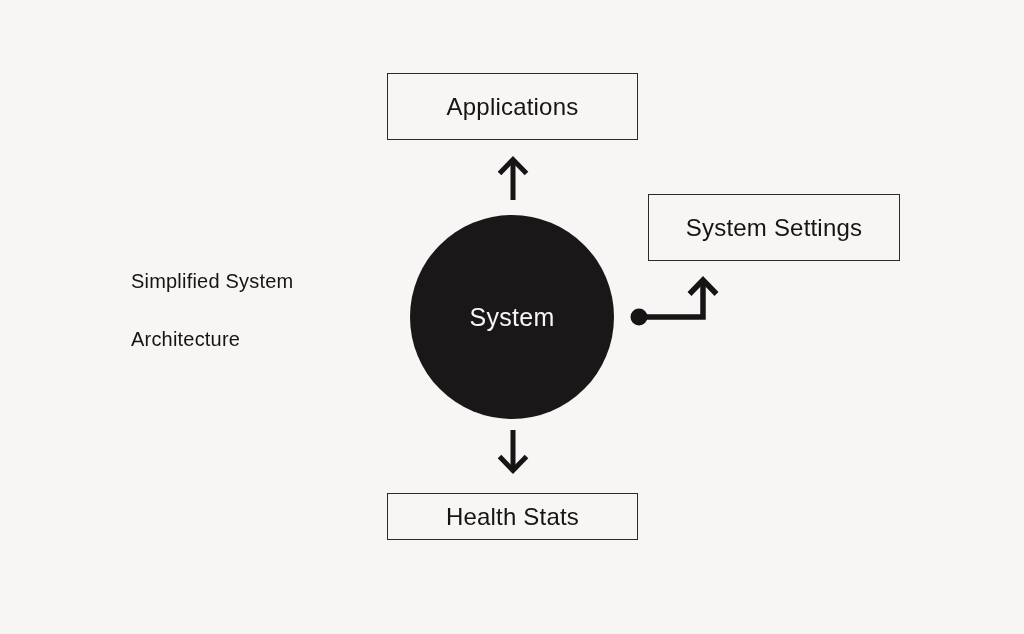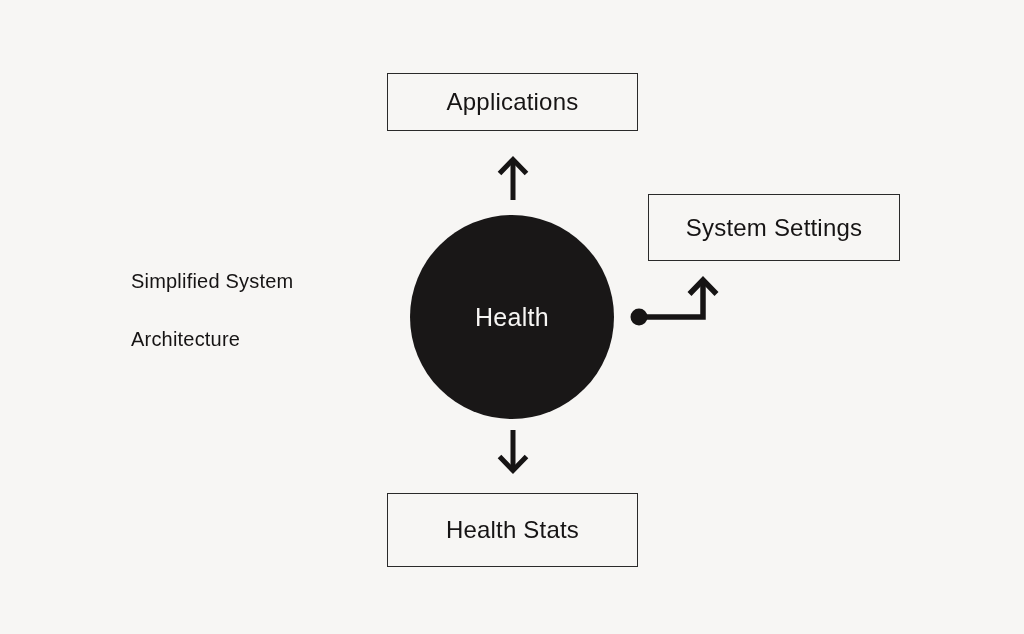--- a/index.html
+++ b/index.html
@@ -36,23 +36,23 @@
     border:1px solid var(--box-border);
     background:transparent;
     display:flex;
     align-items:center;
     justify-content:center;
     font-size:24px;
     font-weight:300;
     letter-spacing:0.2px;
     color:var(--ink);
   }
-  .box-applications{left:387px;top:73px;width:251px;height:58px;text-align:center;}
+  .box-applications{left:387px;top:73px;width:251px;height:67px;text-align:center;}
   .box-quick-settings{left:648px;top:194px;width:252px;height:67px;}
-  .box-health-stats{left:387px;top:493px;width:251px;height:74px;}
+  .box-health-stats{left:387px;top:493px;width:251px;height:47px;}
   .center-node{
     position:absolute;
     left:410px;top:215px;
     width:204px;height:204px;
     border-radius:50%;
     background:var(--node-fill);
     display:flex;
     align-items:center;
     justify-content:center;
     font-size:25px;
@@ -83,21 +83,21 @@
 
   <div class="node-box box-quick-settings">
     <span>System Settings</span>
   </div>
 
   <div class="node-box box-health-stats">
     <span>Health Stats</span>
   </div>
 
   <div class="center-node">
-    <span>Health</span>
+    <span>System</span>
   </div>
 
   <svg class="arrow arrow-up" width="36" height="48" viewBox="0 0 36 48" aria-hidden="true">
     <line x1="18" y1="8" x2="18" y2="46" stroke-width="5"></line>
     <path d="M4.5 19.5 L18 5.5 L31.5 19.5" stroke-width="5"></path>
   </svg>
 
   <svg class="arrow arrow-down" width="36" height="48" viewBox="0 0 36 48" aria-hidden="true">
     <line x1="18" y1="2" x2="18" y2="40" stroke-width="5"></line>
     <path d="M4.5 28.5 L18 42.5 L31.5 28.5" stroke-width="5"></path>

